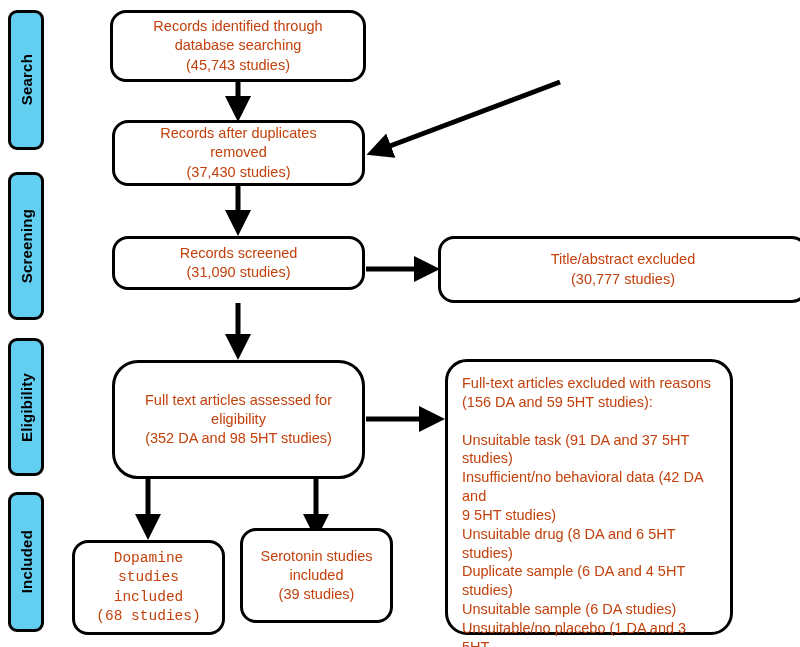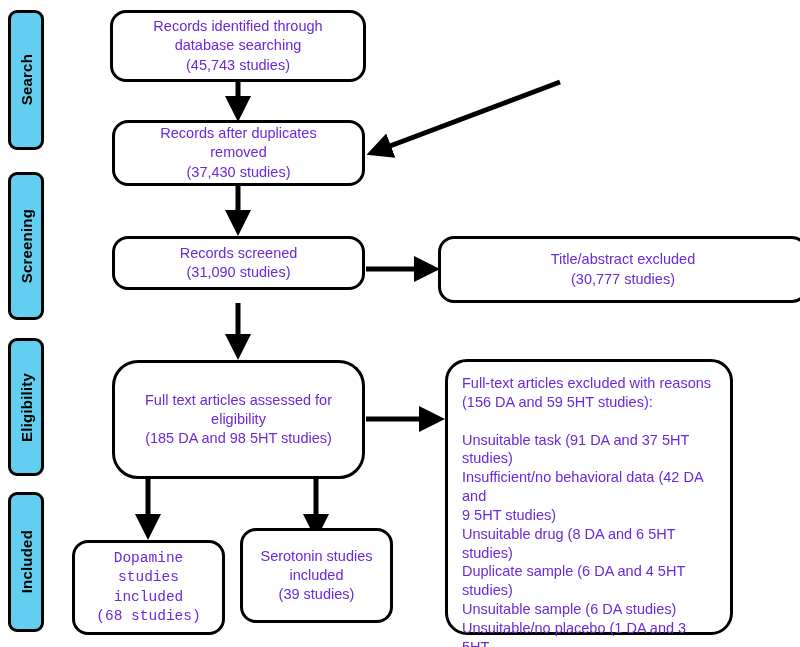--- a/index.html
+++ b/index.html
@@ -42,21 +42,21 @@
     background: #ffffff;
     border: 3px solid #000000;
     border-radius: 16px;
     box-sizing: border-box;
     display: flex;
     align-items: center;
     justify-content: center;
     text-align: center;
     font-size: 14.5px;
     line-height: 1.32;
-    color: #6d28d9;
+    color: #c2410c;
     padding: 4px 8px;
   }
   .node .node-text {
     display: block;
     white-space: pre-line;
   }
   .node.left-align {
     align-items: flex-start;
     justify-content: flex-start;
     text-align: left;
@@ -141,21 +141,21 @@
   </div>
 
   <div class="node" style="left:438px; top:236px; width:370px; height:67px;">
     <span class="node-text">Title/abstract excluded
 (30,777 studies)</span>
   </div>
 
   <div class="node" style="left:112px; top:360px; width:253px; height:119px; border-radius:26px;">
     <span class="node-text">Full text articles assessed for
 eligibility
-(185 DA and 98 5HT studies)</span>
+(352 DA and 98 5HT studies)</span>
   </div>
 
   <div class="node left-align" style="left:445px; top:359px; width:288px; height:276px;">
     <span class="node-text">Full-text articles excluded with reasons
 (156 DA and 59 5HT studies):
 
 Unsuitable task (91 DA and 37 5HT
 studies)
 Insufficient/no behavioral data (42 DA and
 9 5HT studies)

